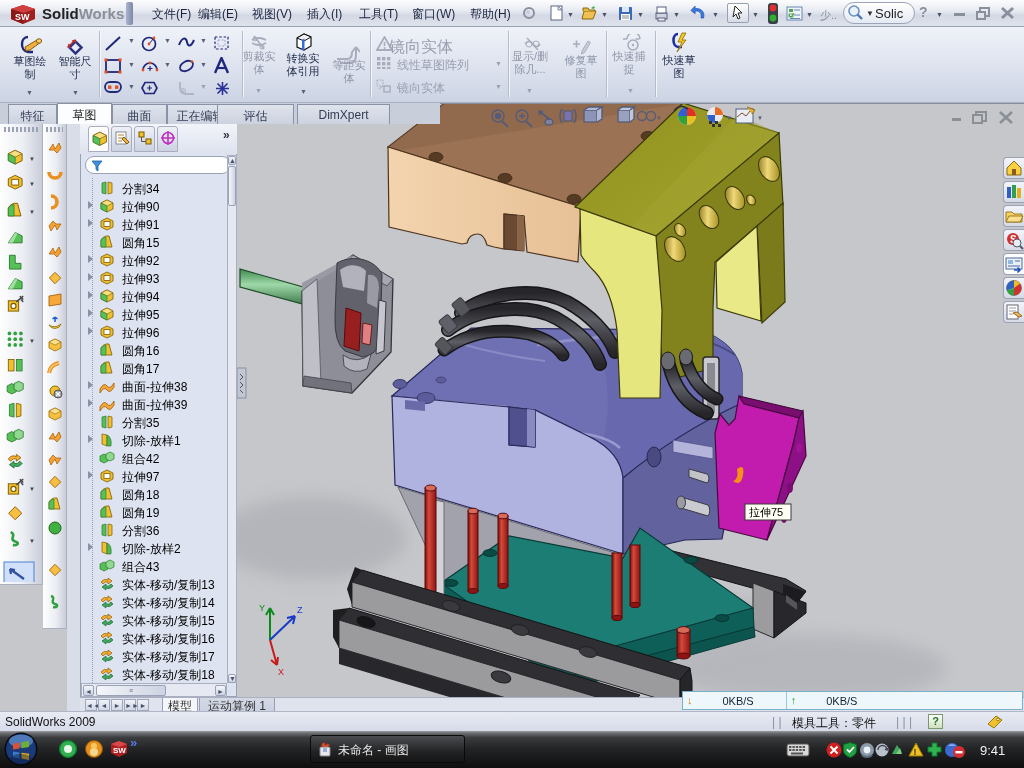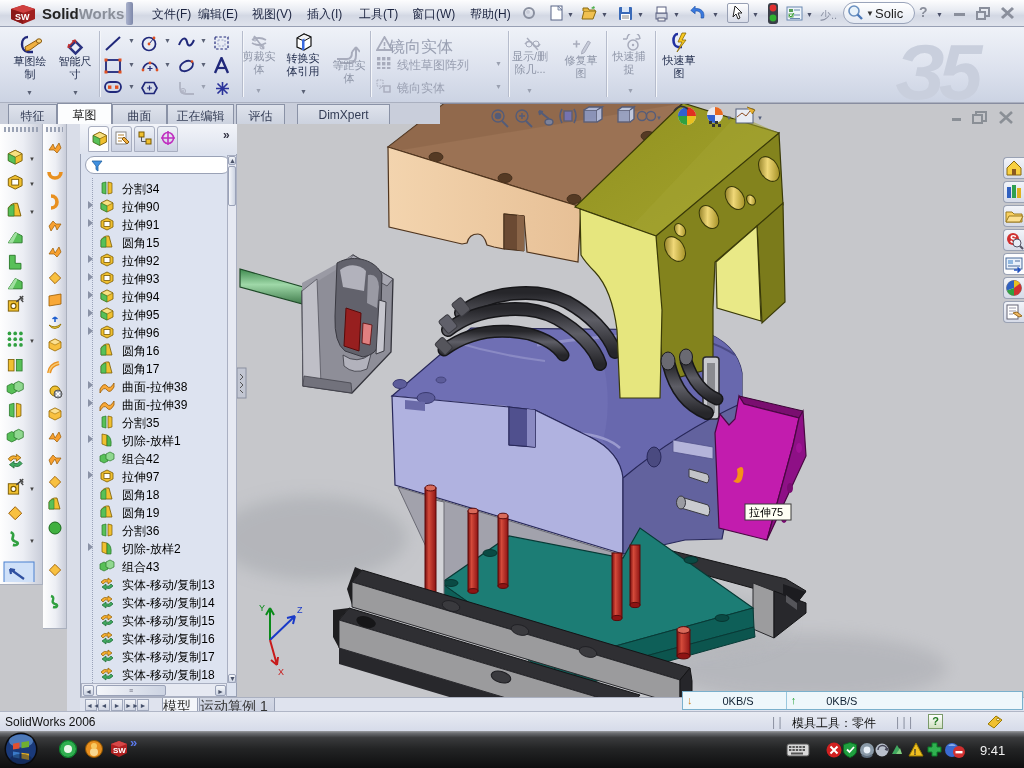--- a/index.html
+++ b/index.html
@@ -41,21 +41,21 @@
 .ti{position:absolute;left:0;height:18px;white-space:nowrap}
 .ti .lbl{position:absolute;left:38px;top:2px}
 .ti .ic{position:absolute;left:15px;top:1px}
 .ti .ex{position:absolute;left:4px;top:4px;width:0;height:0;border-left:5px solid #8a92a6;border-top:4px solid transparent;border-bottom:4px solid transparent}
 
 .sb{background:#e6e9f2;border:1px solid #aab0c2}
 .sbthumb{background:linear-gradient(90deg,#f4f6fa,#ccd3e2);border:1px solid #9aa2b8;border-radius:2px}
 .sbbtn{background:linear-gradient(#f4f6fa,#ccd3e2);border:1px solid #9aa2b8;border-radius:2px;font-size:7px;color:#4a5268;text-align:center;line-height:11px}
 
 #bottomstrip{left:80px;top:697px;width:944px;height:14px;background:#dfe3ee;border-top:1px solid #aab0c0}
-.btab{top:0px;height:22px;border:1px solid #98a0b4;border-top:none;font-size:14px;color:#333;background:linear-gradient(#d4d9e6,#c6ccdc)}
+.btab{top:0px;height:22px;border:1px solid #98a0b4;border-top:none;font-size:12px;color:#333;text-align:center;background:linear-gradient(#d4d9e6,#c6ccdc)}
 .btab.act{background:#f4f6fa}
 .navb{top:1px;width:12px;height:12px;background:linear-gradient(#f0f2f7,#d2d7e4);border:1px solid #a0a8bc;font-size:7px;color:#45506a;text-align:center;line-height:11px}
 
 #statusbar{left:0;top:711px;width:1024px;height:20px;background:linear-gradient(#e8ebf3,#d6dbe9);border-top:1px solid #b0b6c6;font-size:12px;color:#111}
 
 #taskbar{left:0;top:731px;width:1024px;height:37px;background:linear-gradient(#9a9ca0 0%,#6a6c70 6%,#3a3b3d 18%,#232425 48%,#0e0e0f 100%)}
 .tbtn{top:4px;height:28px;border-radius:3px;border:1px solid #0a0a0a;background:linear-gradient(#4a4c4f,#222324 60%,#151516);color:#e8e8e8;font-size:12px}
 
 .rtab{left:1003px;width:21px;height:22px;border:1px solid #9aa2b4;border-right:none;border-radius:4px 0 0 4px;background:linear-gradient(#f2f4f9,#d6dbe8)}
 
@@ -403,21 +403,20 @@
  <div class="ab" style="left:954px;top:13px;width:11px;height:3px;background:#8a8f9c"></div>
  <svg class="ab" style="left:976px;top:7px" width="14" height="13" viewBox="0 0 14 13">
       <rect x="4" y="1" width="9" height="8" fill="none" stroke="#8a8f9c" stroke-width="2"></rect>
       <rect x="1" y="5" width="8" height="7" fill="#dfe3ec" stroke="#8a8f9c" stroke-width="2"></rect>
     </svg>
  <svg class="ab" style="left:1000px;top:6px" width="15" height="14" viewBox="0 0 15 14">
       <path d="M2 2 L13 12 M13 2 L2 12" stroke="#8a8f9c" stroke-width="3"></path>
     </svg>
 </div>
 <div id="cmdbar" class="ab">
- <div class="ab" style="left:895px;top:0px;font-size:78px;font-weight:bold;font-style:italic;color:#c9cfdd;letter-spacing:-6px">З5</div>
  <svg class="ab" style="left:18px;top:8px" width="26" height="20" viewBox="0 0 26 20">
       <path d="M10 2 C2 2 2 16 10 17 L15 17" fill="none" stroke="#20287a" stroke-width="2.4"></path>
       <path d="M7 12 L19 5 l4 2 l-11 8 l-4 1 z" fill="#f0b040" stroke="#8a5a10" stroke-width="1"></path>
       <ellipse cx="21" cy="6" rx="2.6" ry="2.2" fill="#f8d070" stroke="#8a5a10"></ellipse>
     </svg>
  <div class="ab cbtxt" style="left:8px;top:28px;width:44px">草图绘<br>制</div>
  <div class="ab dsmall" style="left:26px;top:62px">▼</div>
  <svg class="ab" style="left:66px;top:11px" width="18" height="18" viewBox="0 0 18 18">
       <rect x="4" y="4" width="11" height="11" transform="rotate(45 9.5 9.5)" fill="#2a3280"></rect>
       <rect x="6.5" y="6.5" width="6" height="6" transform="rotate(45 9.5 9.5)" fill="#e8ecf8"></rect>
@@ -566,21 +565,21 @@
       <path d="M9 2 C3 2 3 14 9 15 L13 15" fill="none" stroke="#2030a0" stroke-width="2.6"></path>
       <path d="M13 1 l-4 9 h4 l-5 10 l9 -12 h-4 l4 -7 z" fill="#f8c820" stroke="#8a6a00" stroke-width=".8"></path>
     </svg>
  <div class="ab cbtxt" style="left:656px;top:27px;width:46px">快速草<br>图</div>
 </div>
 <div id="tabrow" class="ab">
  <div class="ctab ab" style="left:8px;width:49px">特征</div>
  <div class="ctab act ab" style="left:57px;width:55px">草图</div>
  <div class="ctab ab" style="left:112px;width:55px">曲面</div>
  <div class="ctab ab" style="left:167px;width:67px">正在编辑</div>
- <div class="ctab ab" style="left:236px;width:49px">评估</div>
+ <div class="ctab ab" style="left:217px;width:77px">评估</div>
  <div class="ctab ab" style="left:297px;width:93px">DimXpert</div>
 </div>
 <svg width="0" height="0" style="position:absolute">
     <defs>
  <g id="icube">
         <polygon points="2,5 8,2 14,5 14,11 8,14 2,11" fill="#f0c030" stroke="#7a5a00" stroke-width=".8"></polygon>
         <polygon points="2,5 8,2 14,5 8,8" fill="#f8e080" stroke="#7a5a00" stroke-width=".6"></polygon>
         <polygon points="2,5 8,8 8,14 2,11" fill="#58c058" stroke="#2a7a2a" stroke-width=".6"></polygon>
       </g>
  <g id="icubeb">
@@ -1023,21 +1022,21 @@
 <div id="bottomstrip" class="ab">
  <div class="navb ab" style="left:5px">◄◄</div>
  <div class="navb ab" style="left:18px">◄</div>
  <div class="navb ab" style="left:31px">►</div>
  <div class="navb ab" style="left:44px">►►</div>
  <div class="navb ab" style="left:57px">►</div>
  <div class="btab act ab" style="left:82px;width:36px">模型</div>
  <div class="btab ab" style="left:119px;width:76px">运动算例 1</div>
 </div>
 <div id="statusbar" class="ab">
- <div class="ab" style="left:5px;top:3px">SolidWorks 2006</div>
+ <div class="ab" style="left:5px;top:3px">SolidWorks 2009</div>
  <div class="ab" style="left:772px;top:3px;color:#8a90a0">| |</div>
  <div class="ab" style="left:792px;top:3px">模具工具：零件</div>
  <div class="ab" style="left:896px;top:3px;color:#8a90a0">| | |</div>
  <div class="ab" style="left:928px;top:2px;width:15px;height:15px;background:linear-gradient(#fff,#cfe0c0);border:1px solid #7a9a6a;color:#207820;font-weight:bold;font-size:11px;text-align:center">?</div>
  <svg class="ab" style="left:986px;top:2px" width="18" height="16" viewBox="0 0 18 16">
       <path d="M2 10 L10 2 L16 6 L8 14 Z" fill="#f0c030" stroke="#9a7a00"></path>
       <circle cx="12" cy="5.5" r="1.4" fill="#fff" stroke="#9a7a00"></circle>
     </svg>
 </div>
 <div id="taskbar" class="ab">
@@ -1061,20 +1060,28 @@
       <circle cx="10" cy="10" r="8.5" fill="#e89020" stroke="#8a5200"></circle>
       <circle cx="10" cy="13" r="4" fill="#f8d890"></circle>
       <circle cx="10" cy="7" r="3" fill="#f8c860"></circle>
     </svg>
  <svg class="ab" style="left:108px;top:7px" width="22" height="22" viewBox="0 0 22 22">
       <polygon points="3,6 11,3 19,6 19,15 11,19 3,15" fill="#b02020"></polygon>
       <polygon points="3,6 11,3 19,6 11,9" fill="#d84848"></polygon>
       <text x="5" y="15" font-size="8" font-weight="bold" fill="#fff">SW</text>
     </svg>
  <div class="ab" style="left:130px;top:4px;color:#5a78e8;font-weight:bold;font-size:13px">»</div>
+ <div class="tbtn ab" style="left:310px;width:155px">
+  <svg class="ab" style="left:6px;top:5px" width="16" height="17" viewBox="0 0 16 17">
+        <rect x="3" y="6" width="10" height="9" rx="1" fill="#e8e8f0" stroke="#888"></rect>
+        <path d="M5 6 C3 1 9 0 8 4 C12 1 14 4 11 6" fill="#d05030" stroke="#803020"></path>
+        <path d="M6 8 h4 M6 10 h4" stroke="#4a70c0"></path>
+      </svg>
+  <div class="ab" style="left:27px;top:6px">未命名 - 画图</div>
+ </div>
  <svg class="ab" style="left:786px;top:12px" width="24" height="14" viewBox="0 0 24 14">
       <rect x="1" y="1" width="22" height="12" rx="2" fill="#d8d8d8" stroke="#555"></rect>
       <g fill="#555">
         <rect x="3" y="3" width="2.4" height="2"></rect>
         <rect x="6.4" y="3" width="2.4" height="2"></rect>
         <rect x="9.8" y="3" width="2.4" height="2"></rect>
         <rect x="13.2" y="3" width="2.4" height="2"></rect>
         <rect x="16.6" y="3" width="2.4" height="2"></rect>
         <rect x="3" y="6" width="2.4" height="2"></rect>
         <rect x="6.4" y="6" width="2.4" height="2"></rect>

